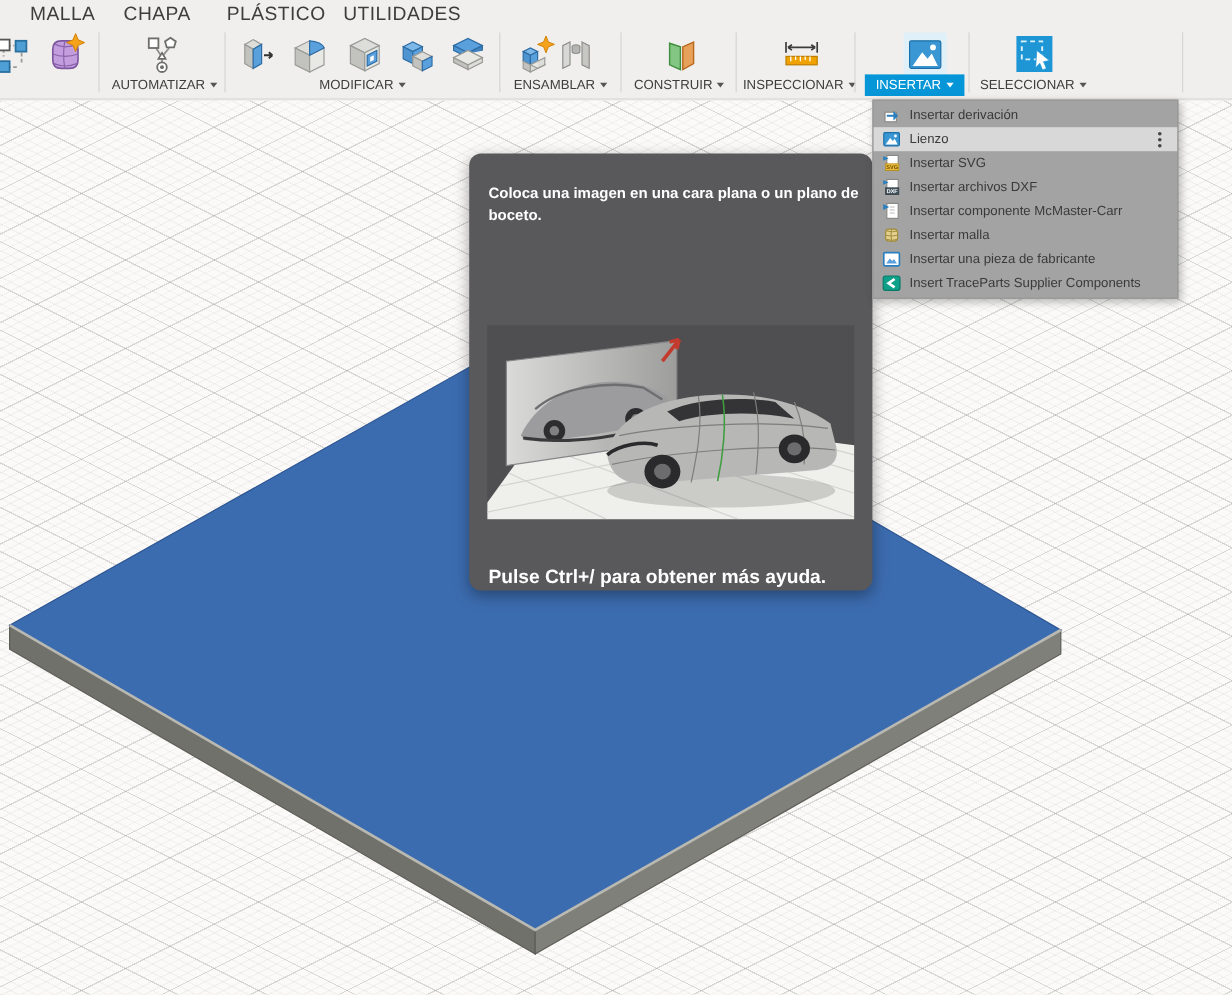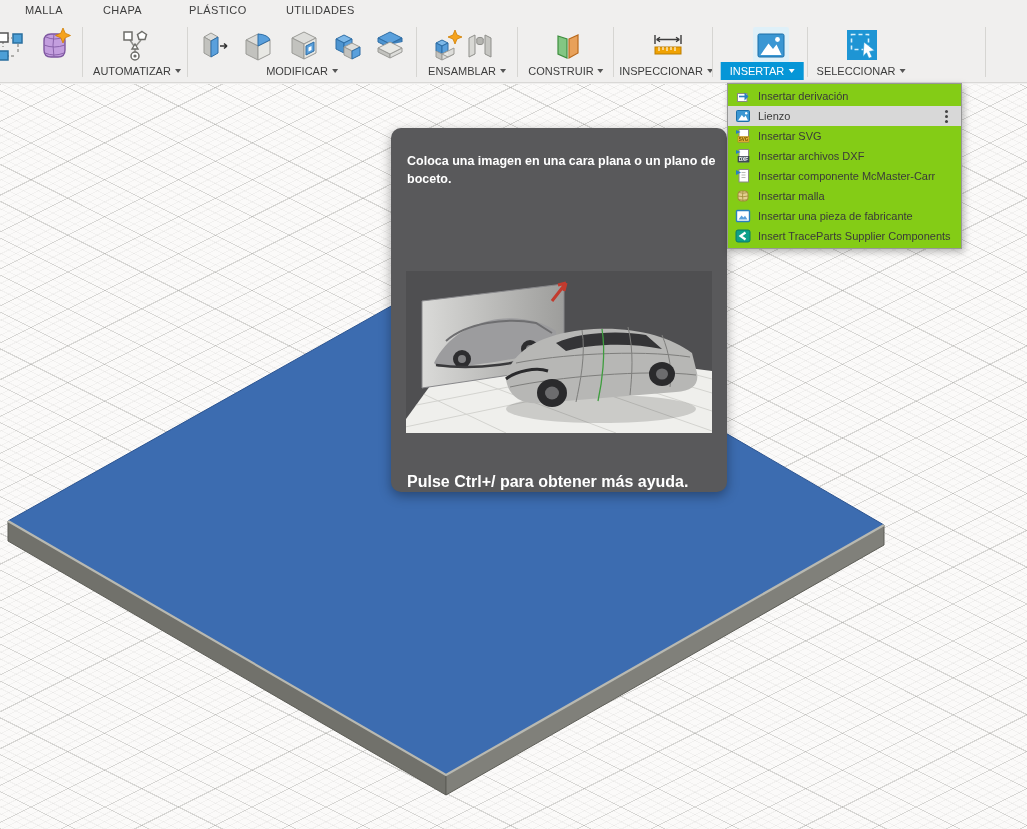--- a/index.html
+++ b/index.html
@@ -2,21 +2,21 @@
 <html><head>
 <meta charset="utf-8">
 <style>
   * { margin:0; padding:0; box-sizing:border-box; }
   html,body { width:1027px; height:829px; overflow:hidden; }
   body { font-family:"Liberation Sans", sans-serif; }
   .app { position:relative; width:1027px; height:829px; background:#f0efee; overflow:hidden; }
 
   
   .tabbar { position:absolute; top:0; left:0; right:0; height:24px; background:#f0efee; z-index:30; }
-  .tab { position:absolute; top:4px; font-size:11px; color:#3d3d3d; letter-spacing:.4px; cursor:default; white-space:nowrap; }
+  .tab { position:absolute; top:4px; font-size:16px; color:#3d3d3d; letter-spacing:.4px; cursor:default; white-space:nowrap; }
 
   
   .toolbar { position:absolute; top:24px; left:0; right:0; height:59px; background:#f0efee; border-bottom:1px solid #d9d8d6; z-index:30; }
   .tb-div { position:absolute; top:3px; bottom:5px; width:1px; background:#d6d5d2; }
   .tb-icon { position:absolute; top:3px; width:36px; height:36px; }
   .tb-icon svg { width:100%; height:100%; display:block; }
   .tb-icon.sel-hl { background:#dff0f8; border-radius:2px; }
   .tb-label { position:absolute; bottom:5px; transform:translateX(-50%); font-size:11px; color:#3d3d3d; display:flex; align-items:center; gap:4px; white-space:nowrap; cursor:default; }
   .caret { width:0; height:0; border-left:3.5px solid transparent; border-right:3.5px solid transparent; border-top:4px solid #555; display:inline-block; }
   .tb-label.active { background:#0696d7; color:#fff; padding:3px 9px; bottom:2px; }
@@ -26,21 +26,21 @@
   .viewport { position:absolute; top:84px; left:0; width:1027px; height:745px; background-color:#fbfaf9; z-index:1;
     background-image:
       repeating-linear-gradient(26.57deg,  rgba(125,125,120,.22) 0 1px, transparent 1px 33px),
       repeating-linear-gradient(153.43deg, rgba(125,125,120,.22) 0 1px, transparent 1px 33px),
       repeating-linear-gradient(26.57deg,  rgba(125,125,120,.07) 0 1px, transparent 1px 6.6px),
       repeating-linear-gradient(153.43deg, rgba(125,125,120,.07) 0 1px, transparent 1px 6.6px);
   }
   .viewport > svg { position:absolute; inset:0; }
 
   
-  .menu { position:absolute; left:727px; top:83px; width:235px; background:#84cc16; border:1px solid #979797; box-shadow:2px 3px 7px rgba(0,0,0,.28); padding:2px 0; z-index:40; }
+  .menu { position:absolute; left:727px; top:83px; width:255px; background:#a3a3a3; border:1px solid #979797; box-shadow:2px 3px 7px rgba(0,0,0,.28); padding:2px 0; z-index:40; }
   .menu-item { height:20px; display:flex; align-items:center; gap:7px; padding:0 7px; font-size:11px; color:#3a3a3a; cursor:default; }
   .menu-item svg { width:16px; height:16px; flex:0 0 16px; display:block; }
   .menu-item.selected { background:#d8d8d8; }
   .more-dots { margin-left:auto; width:3px; height:3px; border-radius:50%; background:#444; box-shadow:0 -5px 0 #444, 0 5px 0 #444; margin-right:6px; }
 
   
   .tooltip { position:absolute; left:391px; top:128px; width:336px; height:364px; background:#59595b; border-radius:10px; box-shadow:0 4px 12px rgba(0,0,0,.35); z-index:35; color:#fff; }
   .tt-p { position:absolute; left:16px; right:4px; font-size:12.5px; font-weight:bold; line-height:1.45; }
   .tt-p1 { top:24px; }
   .tt-p2 { top:81px; }

